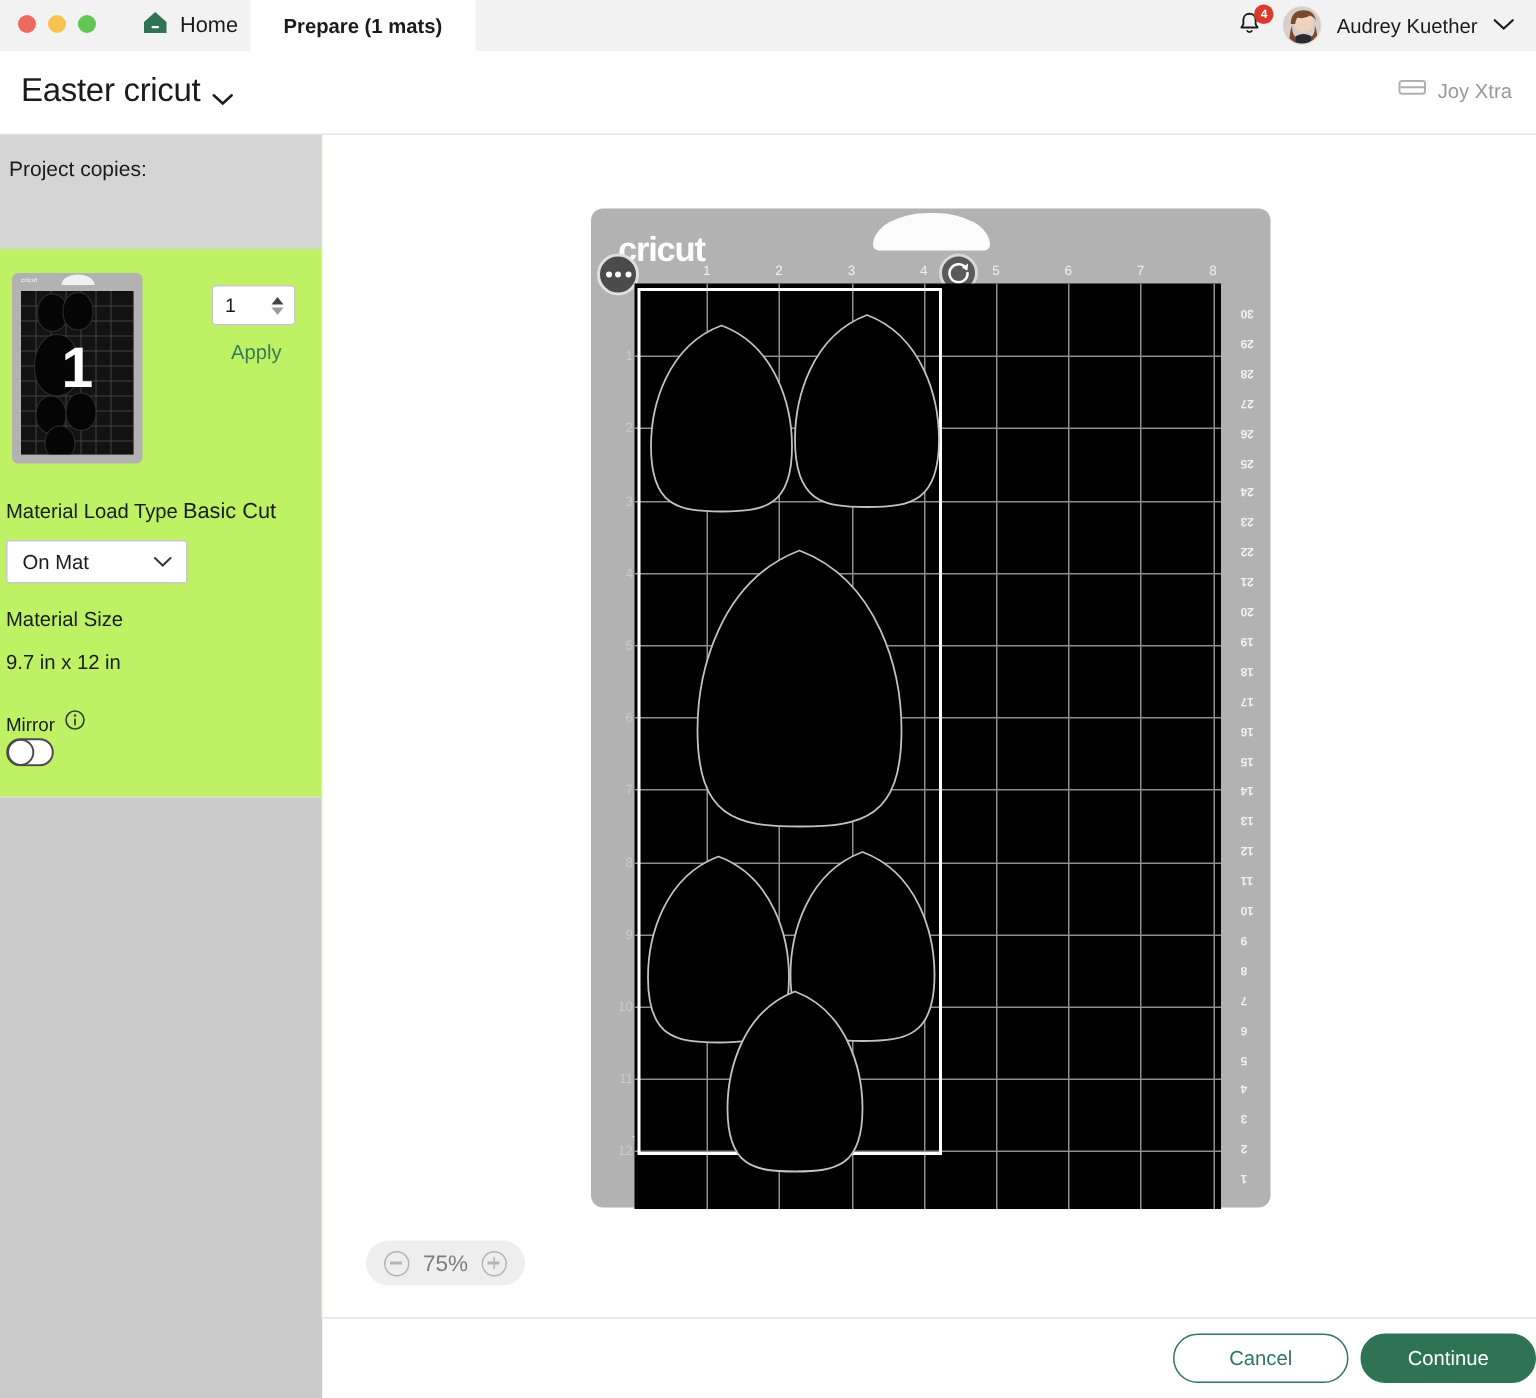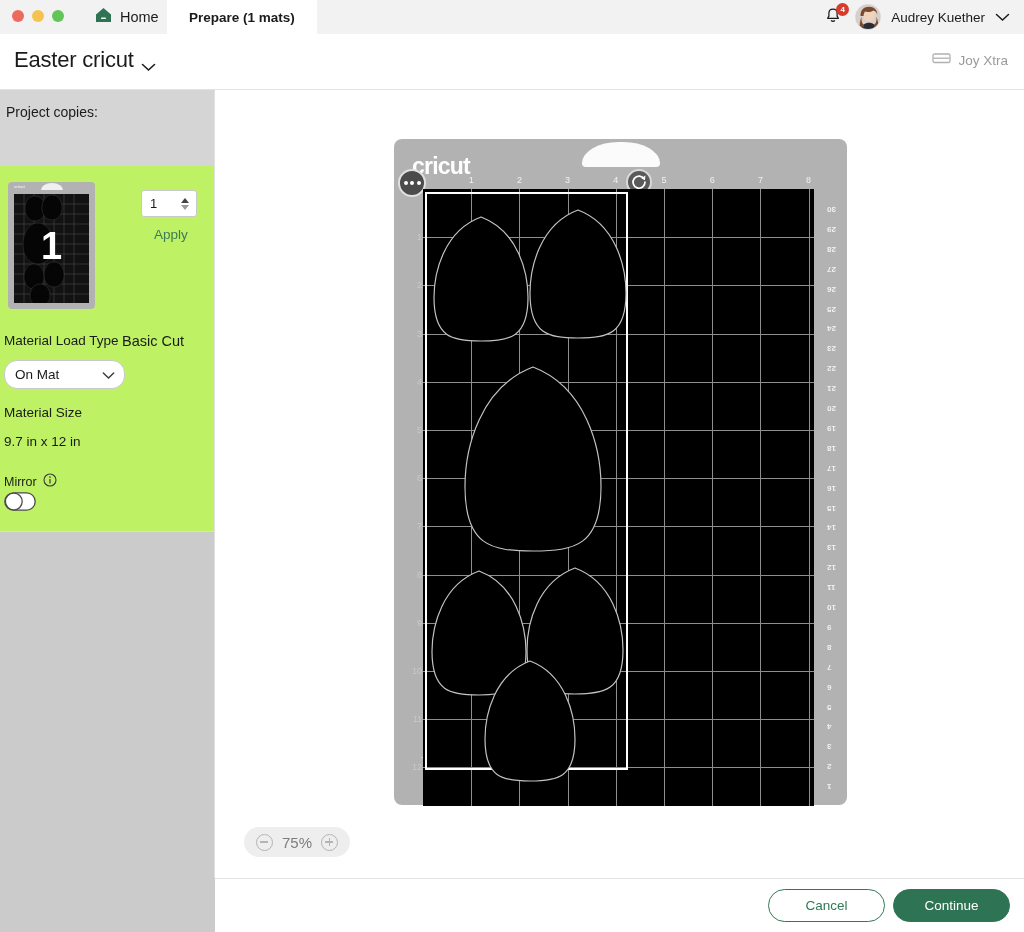--- a/index.html
+++ b/index.html
@@ -142,21 +142,21 @@
   }
 
   .lp-label {
     position: absolute; left: 4px;
     font-size: 13.5px; color: #1b1b1b;
   }
   .loadtype-label { top: 243px; }
   .select-box {
     position: absolute; left: 4px; top: 270px;
     width: 121px; height: 29px;
-    background: #fff; border: 1px solid #c9c9c9; border-radius: 13px;
+    background: #fff; border: 1px solid #c9c9c9; border-radius: 2px;
     display: flex; align-items: center; justify-content: space-between;
     padding: 0 9px 0 10px;
   }
   .select-val { font-size: 13.5px; color: #1b1b1b; }
   .matsize-label { top: 315px; }
   .matsize-val {
     position: absolute; left: 4px; top: 344px;
     font-size: 13.5px; color: #1b1b1b;
   }
   .mirror-row {
@@ -270,21 +270,21 @@
   .zcirc.plus::after {
     content: ""; position: absolute; left: 6.5px; top: 3px;
     width: 1.5px; height: 8px; background: #b4b4b4;
   }
 
   
   .footer {
     position: absolute; left: 215px; bottom: 0; width: 809px; height: 54px;
     background: #ffffff; border-top: 1px solid #e3e3e3;
     display: flex; align-items: center; justify-content: flex-end;
-    gap: 8px; padding-right: 14px;
+    gap: 8px; 
   }
   .btn {
     border-radius: 18px; height: 33px; font-size: 13.5px;
     display: flex; align-items: center; justify-content: center;
     cursor: pointer;
   }
   .btn-cancel {
     width: 117px; background: #fff; color: #2f7a54;
     border: 1px solid #2f7a54;
   }

